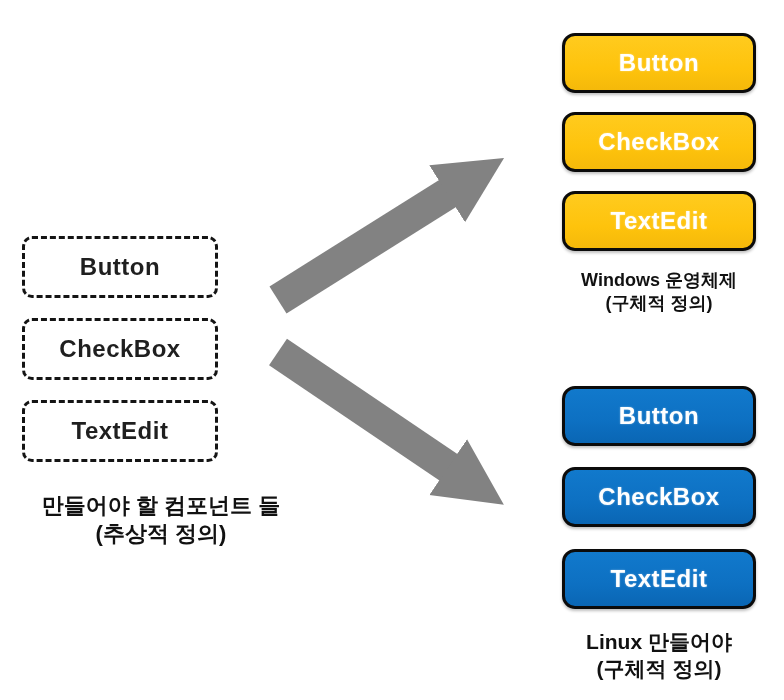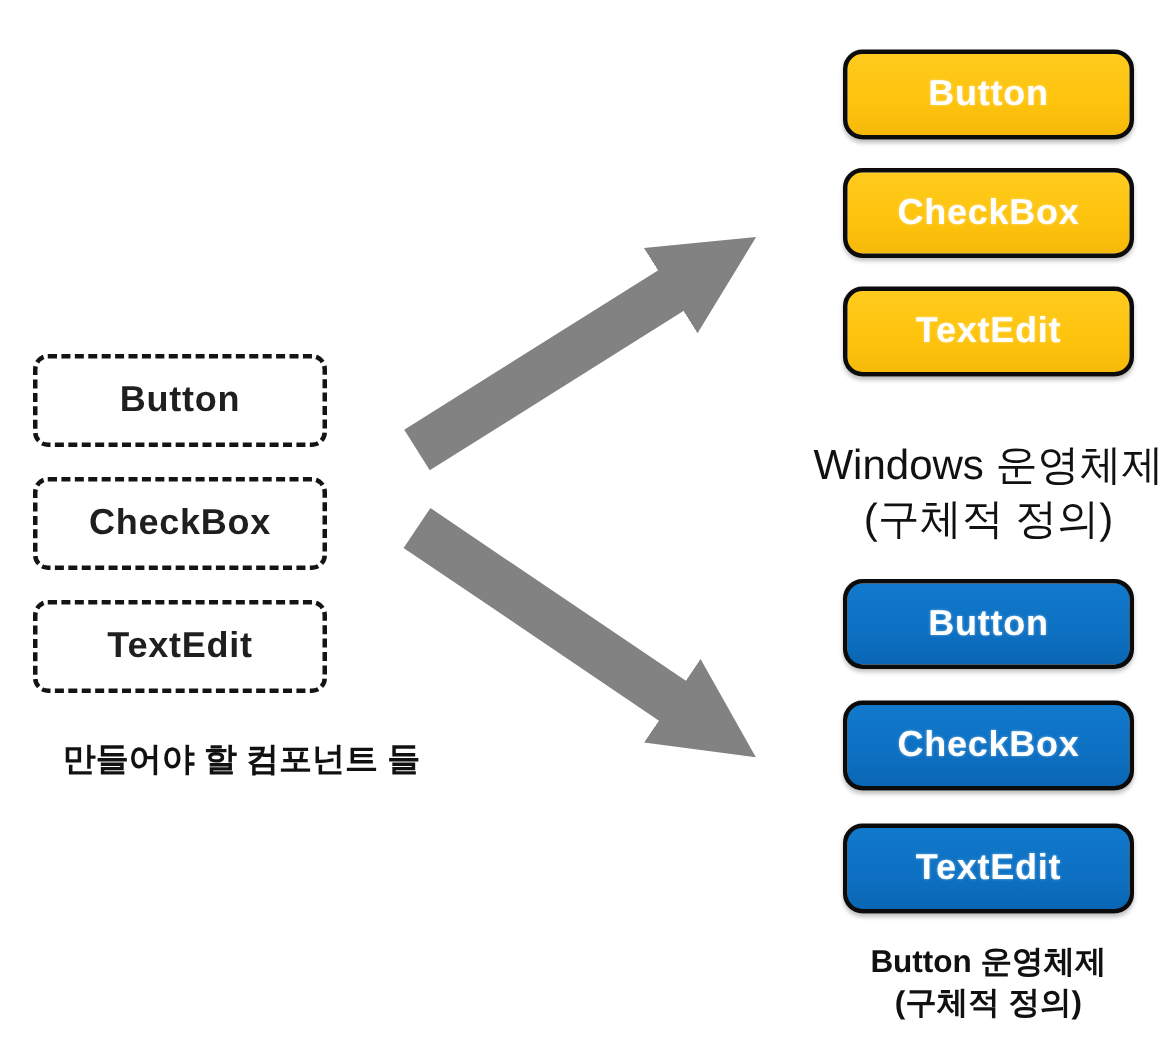--- a/index.html
+++ b/index.html
@@ -80,24 +80,24 @@
   .caption-abstract {
     left: 0px;
     top: 492px;
     width: 256px;
     font-size: 22px;
     font-weight: 700;
     padding-left: 33px;
   }
   .caption-windows {
     left: 534px;
-    top: 292px;
+    top: 269px;
     width: 250px;
-    font-size: 28px;
-    font-weight: 400;
+    font-size: 18px;
+    font-weight: 700;
   }
   .caption-linux {
     left: 534px;
     top: 629px;
     width: 250px;
     font-size: 21px;
     font-weight: 600;
   }
 
   
@@ -120,20 +120,21 @@
   </div>
   <div class="abstract-box pos-1">
     <span>CheckBox</span>
   </div>
   <div class="abstract-box pos-2">
     <span>TextEdit</span>
   </div>
 
   <div class="caption caption-abstract">
     <span class="line">만들어야 할 컴포넌트 들</span>
+    <span class="line">(추상적 정의)</span>
   </div>
 
   <svg class="arrow-layer" viewBox="0 0 784 700" xmlns="http://www.w3.org/2000/svg">
     <defs>
       <marker id="arrow-head" viewBox="0 0 10 10" refX="0.5" refY="5" markerWidth="2.1" markerHeight="2.5" orient="auto">
         <path d="M0,0 L10,5 L0,10 Z" fill="#828282"></path>
       </marker>
     </defs>
     <line x1="278" y1="300" x2="450" y2="192" stroke="#828282" stroke-width="32" marker-end="url(#arrow-head)"></line>
     <line x1="278" y1="352" x2="451" y2="469" stroke="#828282" stroke-width="32" marker-end="url(#arrow-head)"></line>
@@ -158,17 +159,17 @@
     <span>Button</span>
   </div>
   <div class="concrete-btn lin-btn pos-1">
     <span>CheckBox</span>
   </div>
   <div class="concrete-btn lin-btn pos-2">
     <span>TextEdit</span>
   </div>
 
   <div class="caption caption-linux">
-    <span class="line">Button 운영체제</span>
+    <span class="line">Linux 만들어야</span>
     <span class="line">(구체적 정의)</span>
   </div>
 
 </div>
 
 </body></html>

